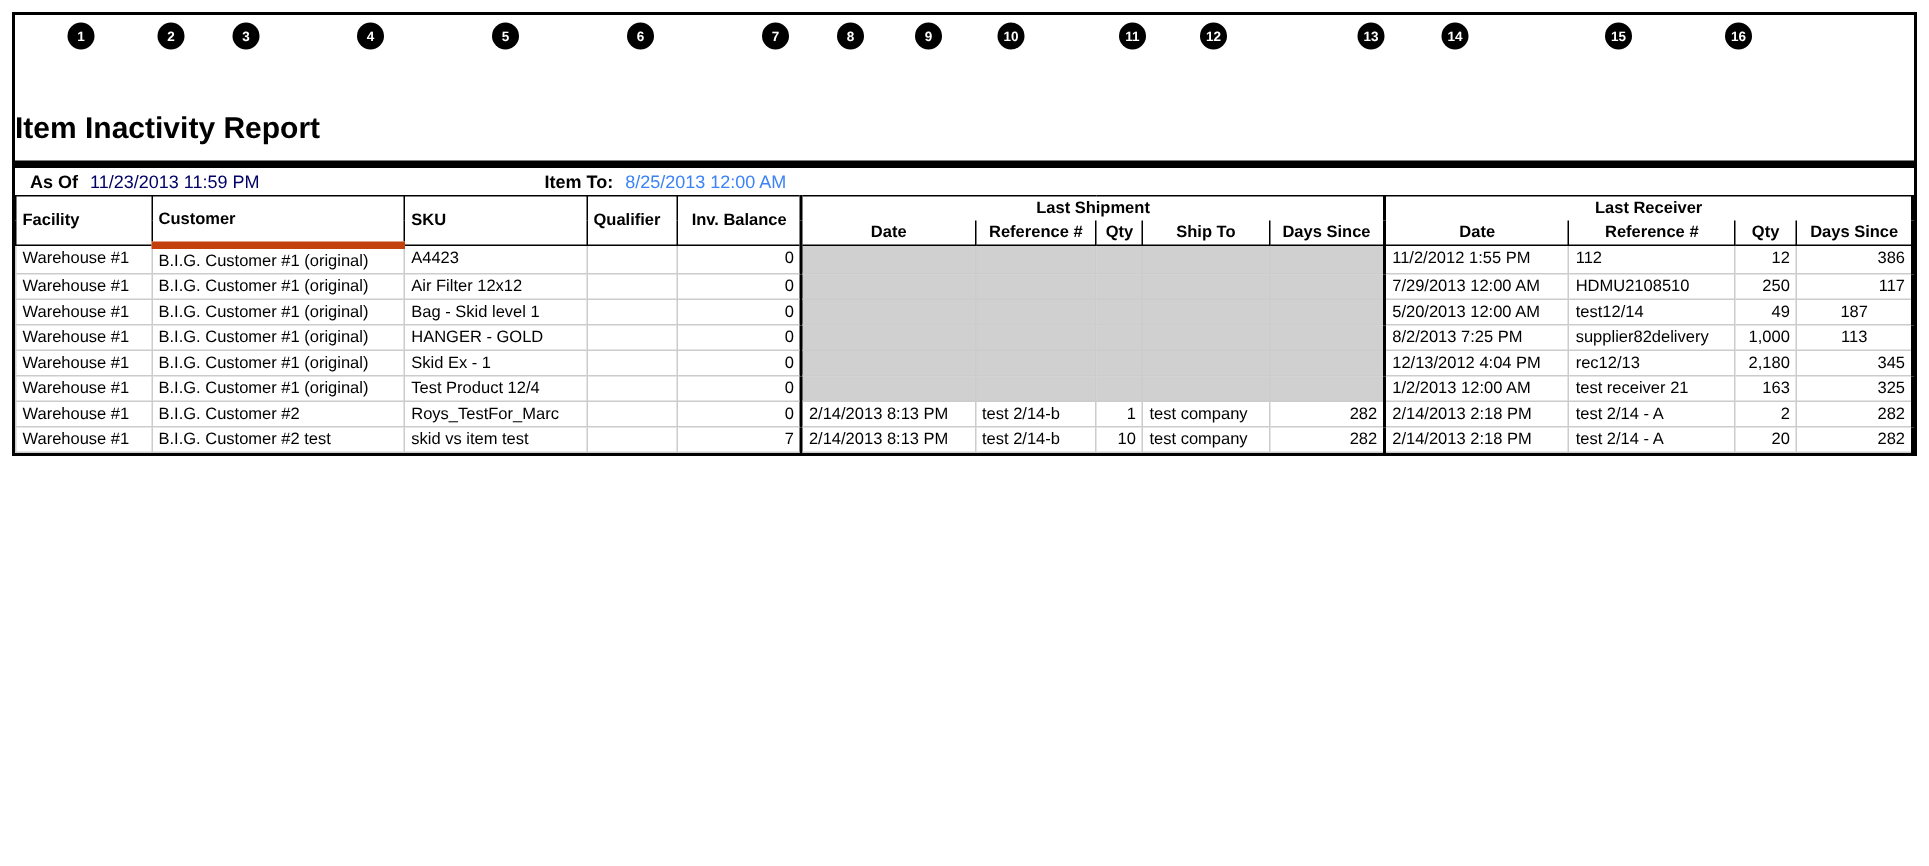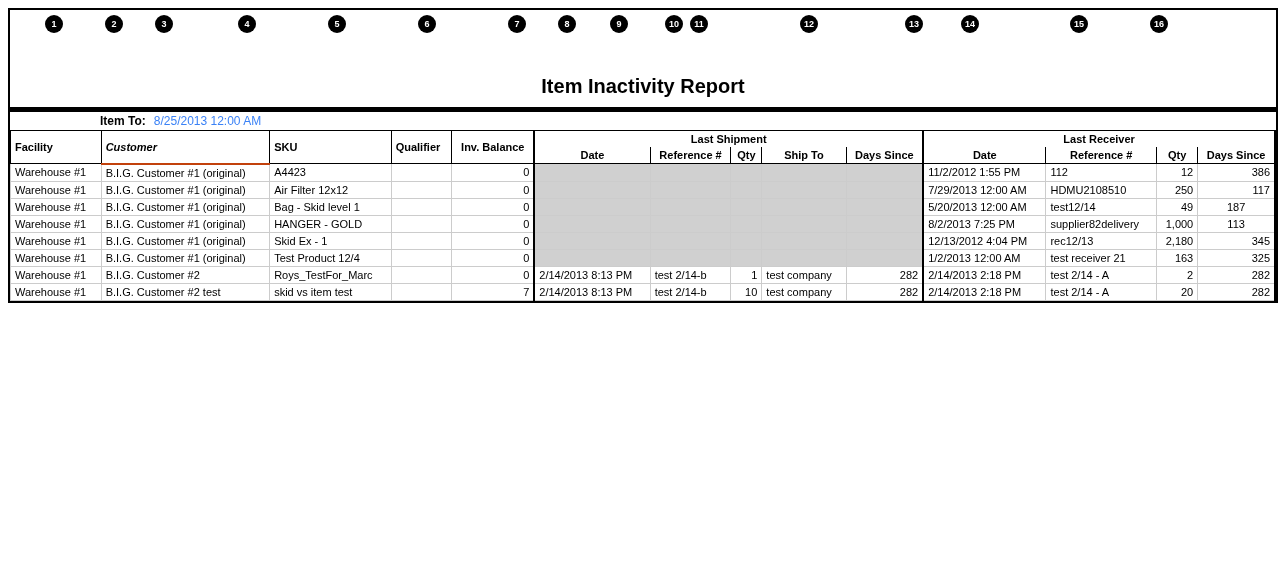--- a/index.html
+++ b/index.html
@@ -13,21 +13,20 @@
     }
 
     .report-container {
       border: 2px solid #000;
       margin: 8px;
       position: relative;
     }
 
     
     .report-title {
-      text-align: center;
       font-size: 20px;
       font-weight: bold;
       padding: 10px 0 4px 0;
       background: #fff;
     }
     .asof-label {
       font-weight: bold;
       margin-right: 4px;
     }
     .asof-value {
@@ -132,48 +131,52 @@
     <div class="circle-num" style="left:35px;">1</div>
     <div class="circle-num" style="left:95px;">2</div>
     <div class="circle-num" style="left:145px;">3</div>
     <div class="circle-num" style="left:228px;">4</div>
     <div class="circle-num" style="left:318px;">5</div>
     <div class="circle-num" style="left:408px;">6</div>
     <div class="circle-num" style="left:498px;">7</div>
     <div class="circle-num" style="left:548px;">8</div>
     <div class="circle-num" style="left:600px;">9</div>
     <div class="circle-num" style="left:655px;">10</div>
-    <div class="circle-num" style="left:680px;">11</div>
+    <div class="circle-num" style="left:736px;">11</div>
     <div class="circle-num" style="left:790px;">12</div>
     <div class="circle-num" style="left:895px;">13</div>
     <div class="circle-num" style="left:951px;">14</div>
     <div class="circle-num" style="left:1060px;">15</div>
     <div class="circle-num" style="left:1140px;">16</div>
   </div>
 
   <div class="title-area">
     <div class="report-title">Item Inactivity Report</div>
   </div>
 
   <div class="black-bar"></div>
 
   <div class="info-row">
+    <div class="info-section">
+      <span class="asof-label">As Of</span>
+      <span class="asof-value" style="margin-left:4px; color:#000066;">11/23/2013 11:59 PM</span>
+    </div>
     <div class="info-section" style="margin-left:80px;">
       <span class="backto-label">Item To:</span>
       <span class="backto-value" style="margin-left:4px; color:#3b82f6;">8/25/2013 12:00 AM</span>
     </div>
   </div>
 
   <div class="table-section">
     <table>
       <thead>
 
         <tr class="header-row-top">
           <th class="left" rowspan="2" style="border-bottom:1px solid #000;">Facility</th>
-          <th class="left" rowspan="2" style="border-bottom:2px solid #c2410c;font-style:italic;">Customer</th>
+          <th class="left" rowspan="2" style="border-bottom:5px solid #c2410c;">Customer</th>
           <th class="left" rowspan="2" style="border-bottom:1px solid #000;">SKU</th>
           <th class="left" rowspan="2" style="border-bottom:1px solid #000;">Qualifier</th>
           <th rowspan="2" style="border-bottom:1px solid #000;">Inv. Balance</th>
           <th colspan="5" class="section-header" style="border-left:2px solid #000; border-right:2px solid #000;">Last Shipment</th>
           <th colspan="4" class="section-header" style="border-right:2px solid #000;">Last Receiver</th>
         </tr>
 
         <tr class="header-row-bottom">
           <th style="border-left:2px solid #000;">Date</th>
           <th>Reference #</th>

